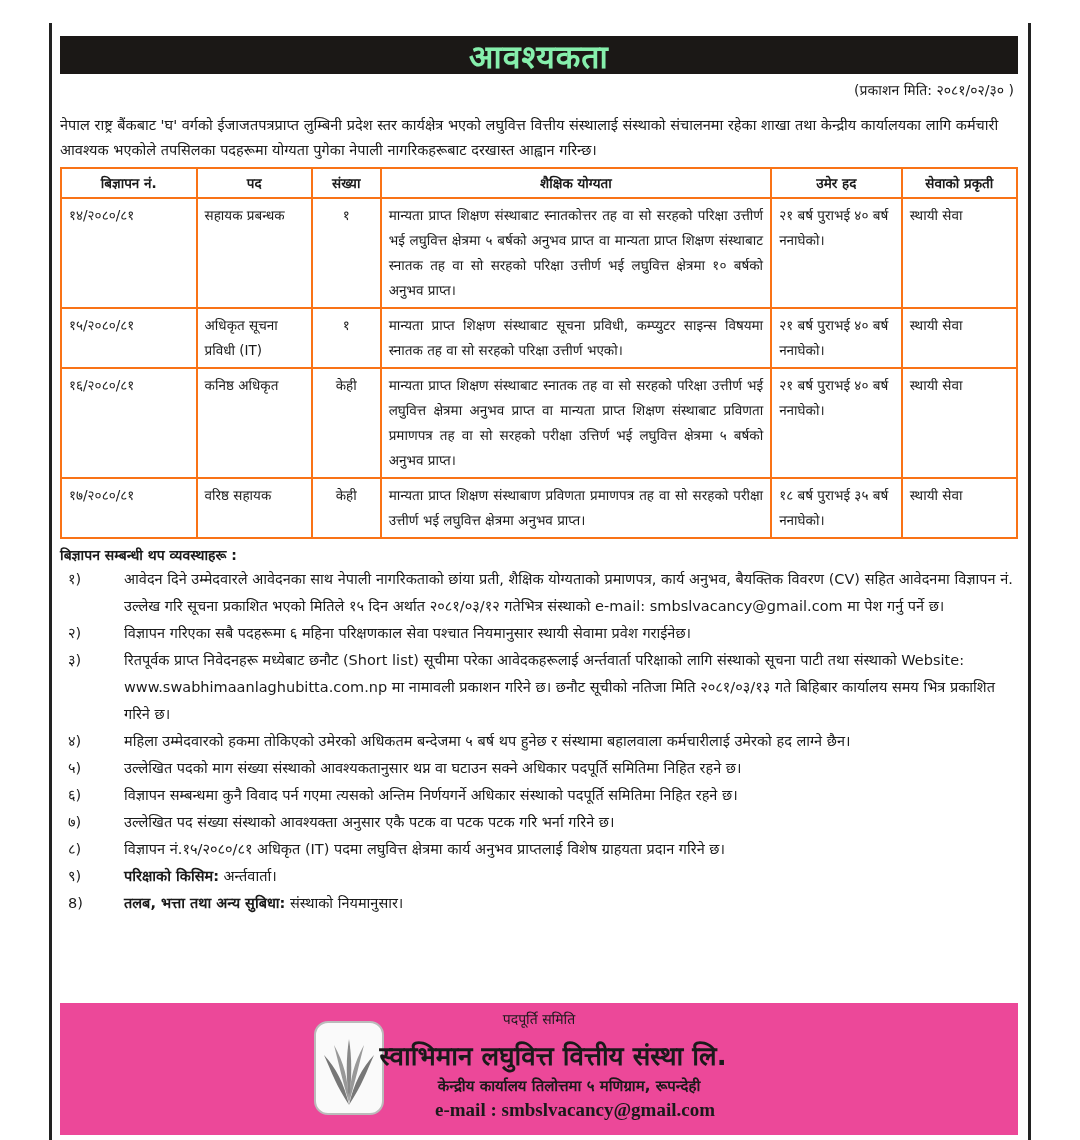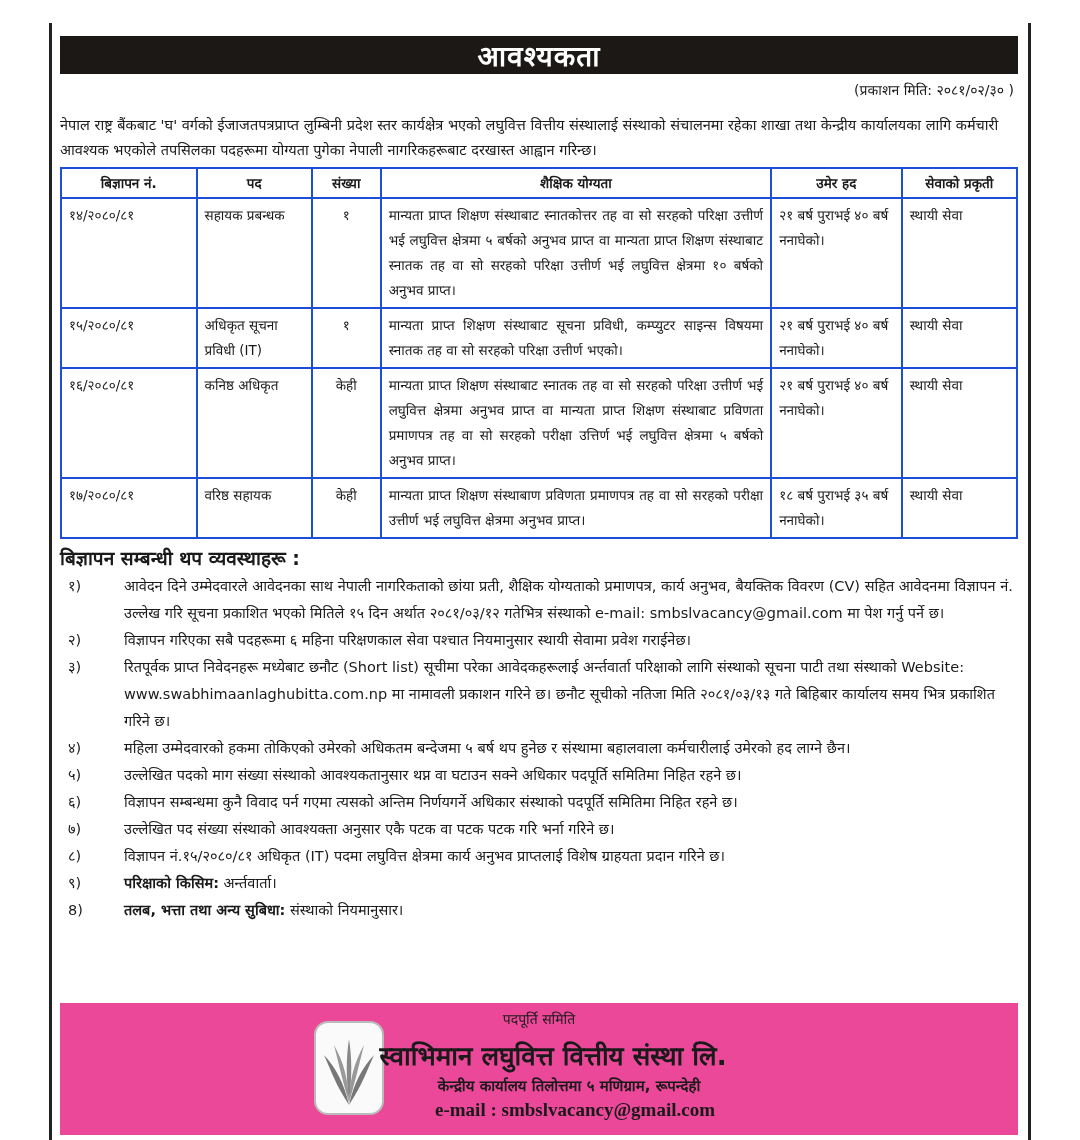--- a/index.html
+++ b/index.html
@@ -2,29 +2,29 @@
 <html><head>
 <meta charset="utf-8">
 <style>
   html, body { margin:0; padding:0; background:#ffffff; }
   body { width:1080px; height:1140px; position:relative; overflow:hidden;
          font-family:"DejaVu Sans", sans-serif; color:#1a1a1a; }
   .frame-left { position:absolute; left:49px; top:23px; width:3px; height:1117px; background:#222; }
   .frame-right { position:absolute; left:1028px; top:23px; width:3px; height:1117px; background:#222; }
   .content { position:absolute; left:60px; top:36px; width:958px; }
   .banner { background:#1b1816; height:38px; display:flex; align-items:center; justify-content:center; }
-  .banner-title { color:#ffffff; font-size:28px; font-weight:bold; letter-spacing:1px; }
+  .banner-title { color:#86efac; font-size:32px; font-weight:bold; letter-spacing:1px; }
   .pubdate { text-align:right; font-size:14px; margin-top:6px; padding-right:4px; }
   .intro { font-size:14.5px; line-height:25px; margin-top:14px; }
   table.vac { width:100%; border-collapse:collapse; margin-top:4px; font-size:13.5px; }
-  table.vac th, table.vac td { border:2px solid #1d4ed8; vertical-align:top; padding:4px 7px; line-height:25px; }
+  table.vac th, table.vac td { border:2px solid #f97316; vertical-align:top; padding:4px 7px; line-height:25px; }
   table.vac th { font-weight:bold; text-align:center; padding:1px 6px; line-height:26px; }
   .c-no { width:120px; } .c-post { width:100px; } .c-count { width:52px; text-align:center;border-radius:6px; }
   .c-qual { width:370px; text-align:justify; } .c-age { width:115px; } .c-nat { width:100px; }
-  .arr-title { font-size:19px; font-weight:bold; margin-top:6px; }
+  .arr-title { font-size:14px; font-weight:bold; margin-top:6px; }
   ol.arr { list-style:none; margin:2px 0 0 0; padding:0; font-size:14.5px; }
   ol.arr li { display:flex; line-height:27px; }
   .arr-num { width:56px; flex:none; padding-left:8px; }
   .arr-text { flex:1; }
   .bold { font-weight:bold; }
   .footer { position:absolute; left:60px; top:1003px; width:958px; height:132px; background:#ec4899; }
   .footer-committee { position:absolute; left:0; width:100%; top:6px; text-align:center; font-size:14px; }
   .logo { position:absolute; left:254px; top:18px; width:66px; height:90px; border:2px solid #bbb; border-radius:14px; background:#fafafa; }
   .org-name { position:absolute; left:0; width:100%; top:34px; text-align:center; font-size:26px; font-weight:bold; padding-left:28px; box-sizing:border-box; }
   .org-address { position:absolute; left:0; width:100%; top:72px; text-align:center; font-size:15px; font-weight:bold; padding-left:60px; box-sizing:border-box; }

